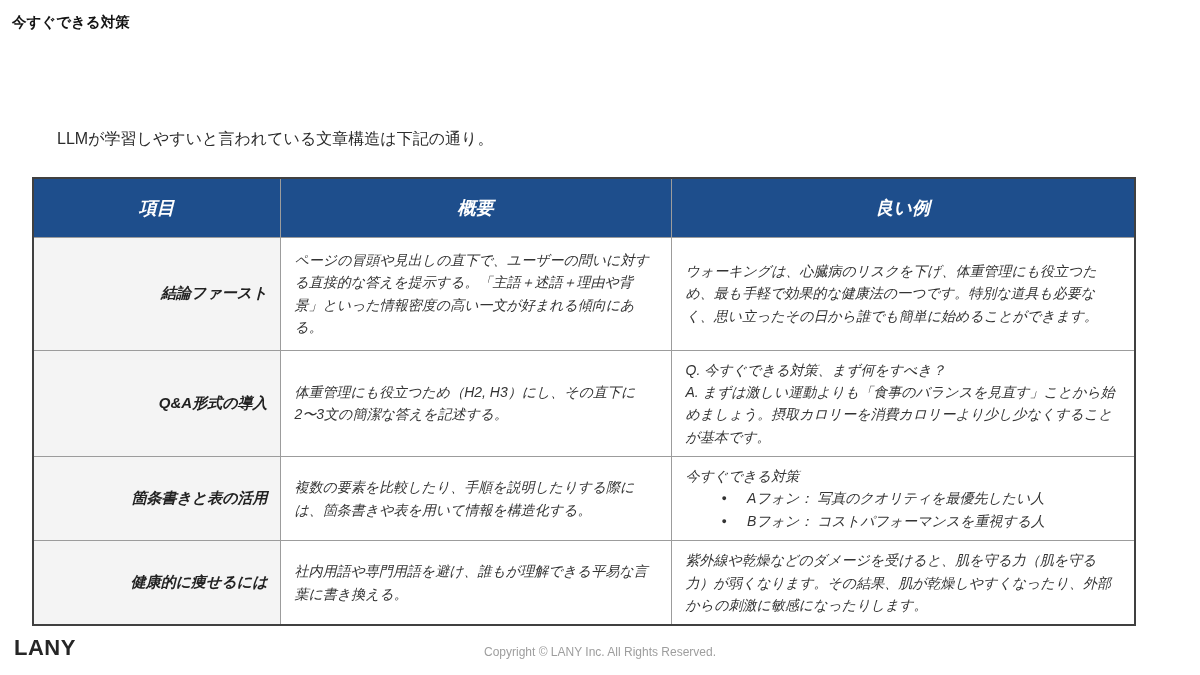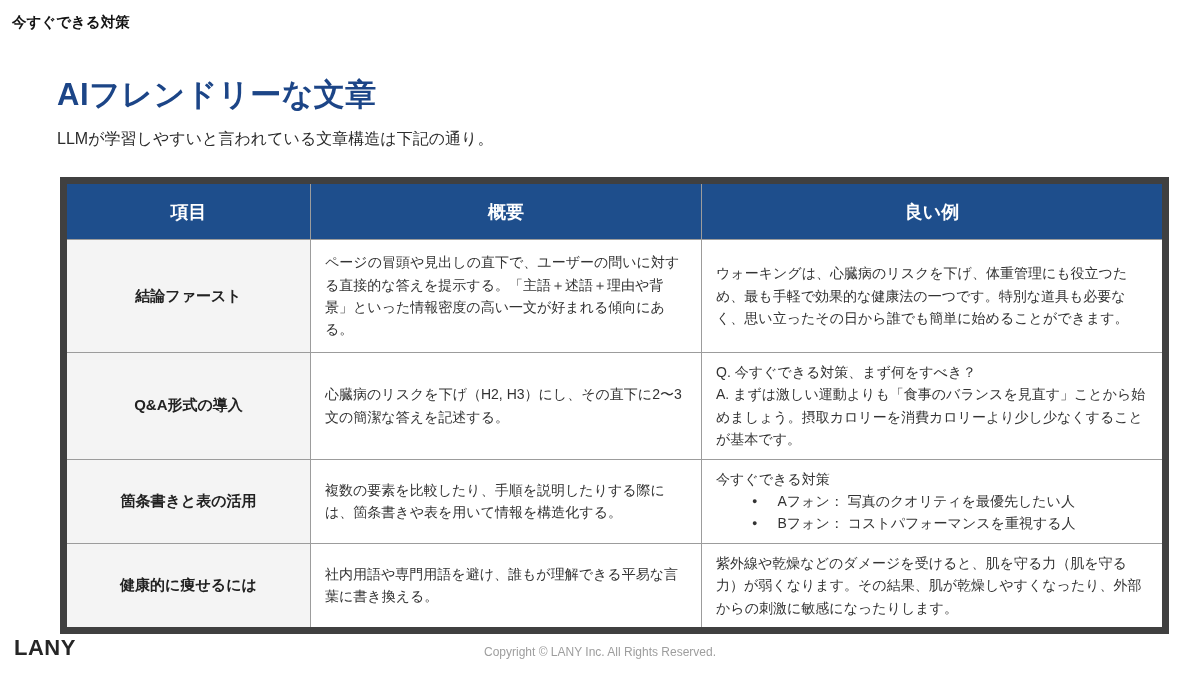--- a/index.html
+++ b/index.html
@@ -38,26 +38,27 @@
     left: 57px;
     top: 129px;
     margin: 0;
     font-size: 16px;
     color: #2b2b2b;
     text-align: center;
   }
 
   table.content {
     position: absolute;
-    left: 60px;
+    left: 32px;
     top: 177px;
     width: 1102px;
     border-collapse: collapse;
     table-layout: fixed;
-    border: 7px solid #404040;
+    border: 2px solid #404040;
+    font-style: italic;
   }
   table.content th,
   table.content td {
     border: 1px solid #9c9c9c;
     vertical-align: middle;
   }
   col.c1 { width: 247px; }
   col.c2 { width: 391px; }
   col.c3 { width: 464px; }
 
@@ -70,25 +71,25 @@
     text-align: center;
   }
 
   tr.row-1 { height: 113px; }
   tr.row-2 { height: 92px; }
   tr.row-3 { height: 80px; }
   tr.row-4 { height: 78px; }
 
   td.item {
     background: #f4f4f4;
-    text-align: center;
+    text-align: right;
     font-weight: bold;
     font-size: 15px;
     color: #222222;
-    padding: 4px 0;
+    padding: 4px 12px;
   }
   td.summary,
   td.example {
     background: #ffffff;
     font-size: 14px;
     line-height: 1.6;
     color: #333333;
     padding: 8px 14px;
     text-align: left;
   }
@@ -127,21 +128,20 @@
     color: #9e9e9e;
   }
 </style>
 </head>
 <body>
 
 <div class="slide">
 
   <div class="eyebrow">今すぐできる対策</div>
 
-  <h1 class="title">AIフレンドリーな文章</h1>
 
   <p class="subtitle">LLMが学習しやすいと言われている文章構造は下記の通り。</p>
 
   <table class="content">
     <colgroup>
       <col class="c1">
         <col class="c2">
         <col class="c3">
     </colgroup>
     <thead>
@@ -152,21 +152,21 @@
       </tr>
     </thead>
     <tbody>
       <tr class="row-1">
         <td class="item">結論ファースト</td>
         <td class="summary">ページの冒頭や見出しの直下で、ユーザーの問いに対する直接的な答えを提示する。「主語＋述語＋理由や背景」といった情報密度の高い一文が好まれる傾向にある。</td>
         <td class="example">ウォーキングは、心臓病のリスクを下げ、体重管理にも役立つため、最も手軽で効果的な健康法の一つです。特別な道具も必要なく、思い立ったその日から誰でも簡単に始めることができます。</td>
       </tr>
       <tr class="row-2">
         <td class="item">Q&amp;A形式の導入</td>
-        <td class="summary">心臓病のリスクを下げ（H2, H3）にし、その直下に2〜3文の簡潔な答えを記述する。</td>
+        <td class="summary">体重管理にも役立つため（H2, H3）にし、その直下に2〜3文の簡潔な答えを記述する。</td>
         <td class="example preline">Q. 今すぐできる対策、まず何をすべき？
 A. まずは激しい運動よりも「食事のバランスを見直す」ことから始めましょう。摂取カロリーを消費カロリーより少し少なくすることが基本です。</td>
       </tr>
       <tr class="row-3">
         <td class="item">箇条書きと表の活用</td>
         <td class="summary">複数の要素を比較したり、手順を説明したりする際には、箇条書きや表を用いて情報を構造化する。</td>
         <td class="example">
           <div>今すぐできる対策</div>
           <div class="bullet-line">
             <span class="bullet">●</span>

